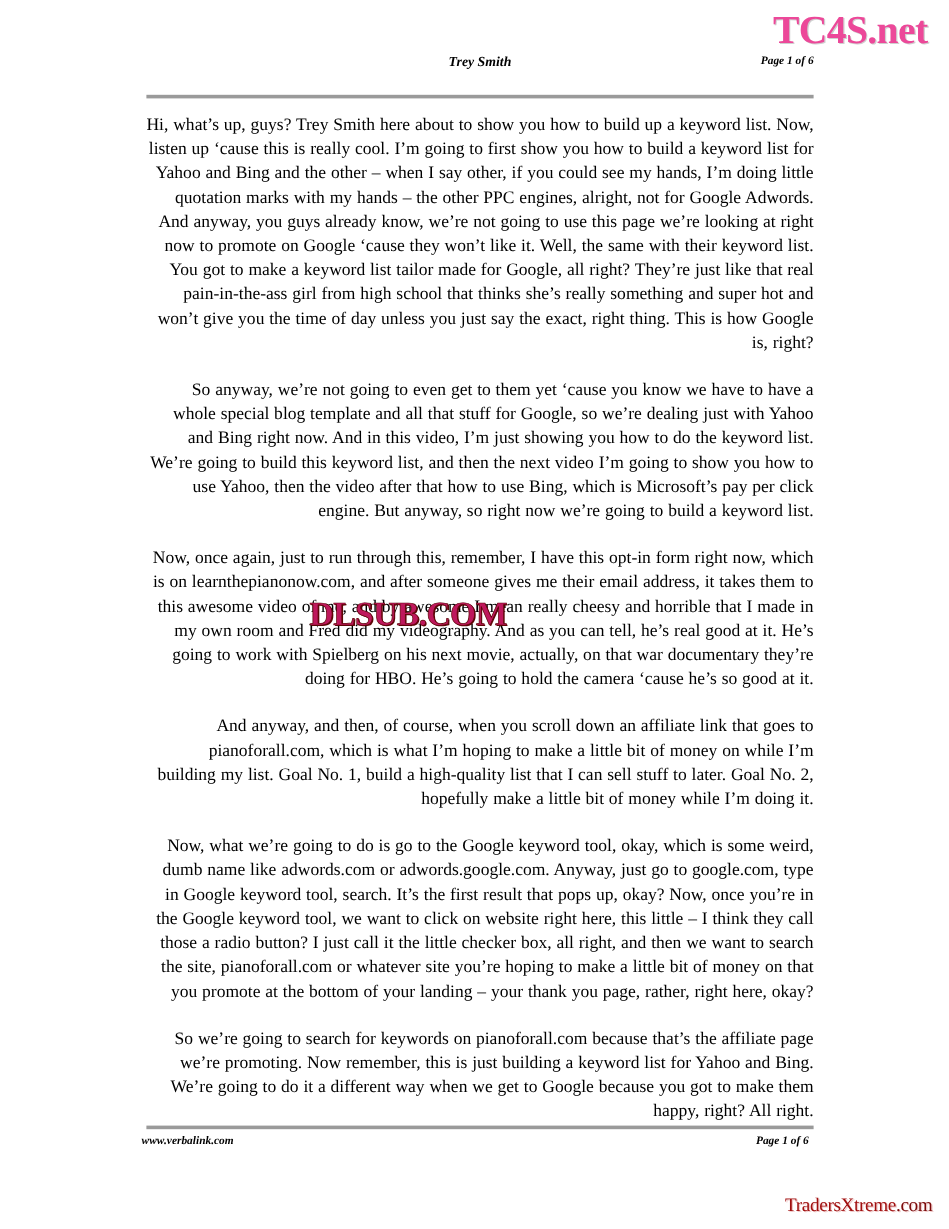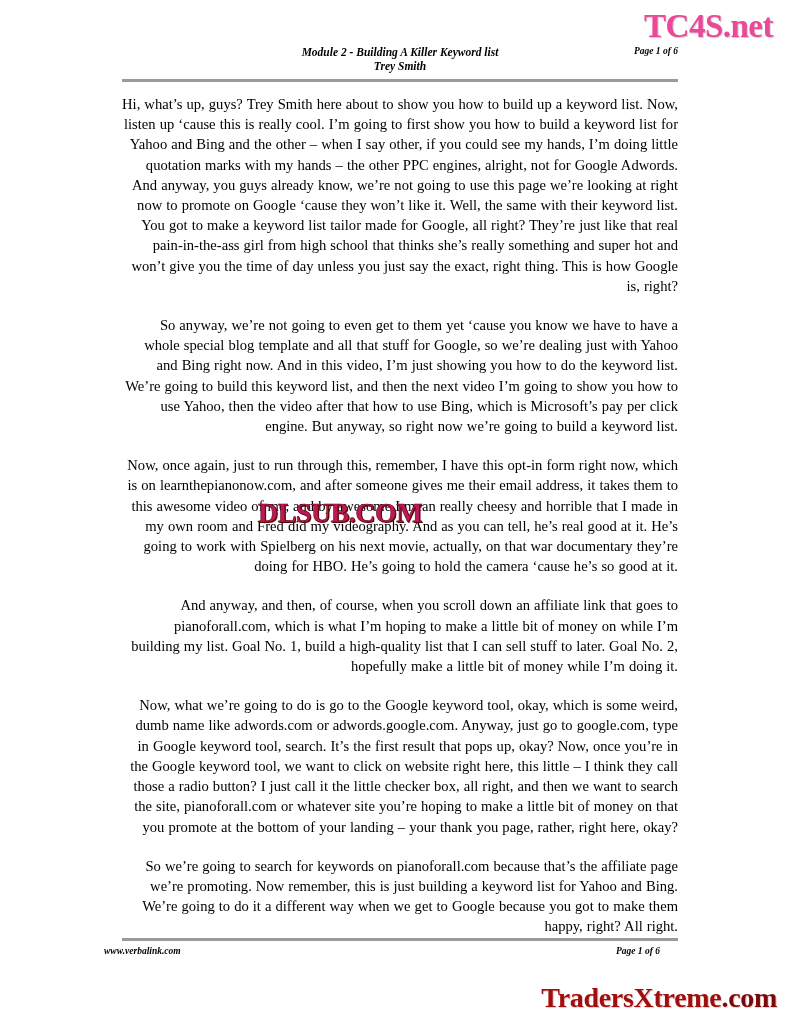--- a/index.html
+++ b/index.html
@@ -107,21 +107,21 @@
   .rule-bottom {
     position: absolute;
     left: 122px;
     top: 938px;
     width: 556px;
     height: 3px;
     background: #9a9a9a;
   }
   .footer {
     position: absolute;
-    left: 104px;
+    left: 118px;
     top: 946px;
     width: 556px;
     height: 16px;
   }
   .footer-left {
     position: absolute;
     left: 0;
     top: 0;
     font-family: "Liberation Serif", serif;
     font-weight: bold;
@@ -137,41 +137,40 @@
     font-style: italic;
     font-size: 9.5px;
   }
 
   
   .traders-logo {
     position: absolute;
     right: 14px;
     bottom: 10px;
     font-family: "Liberation Serif", serif;
-    font-weight: bold;
-    font-size: 28px;
+    font-weight: normal;
+    font-size: 16px;
     letter-spacing: -0.3px;
     color: #a00f0f;
     text-shadow: 1px 1px 0 #f0c9c9;
     white-space: nowrap;
   }
   .traders-logo .dotcom {
     color: #7a0a0a;
   }
 </style>
 </head>
 <body>
 
 <div class="page">
 
   <div class="tc4s-logo">TC4S.net</div>
 
   <div class="header">
     <div class="header-center">
-      <div>Module 2 - Building A Killer Keyword list</div>
       <div>Trey Smith</div>
     </div>
     <div class="header-right">Page 1 of 6</div>
   </div>
 
   <div class="rule-top"></div>
 
   <div class="content">
     <p class="para">Hi, what’s up, guys?  Trey Smith here about to show you how to build up a keyword list.  Now, listen up ‘cause this is really cool.  I’m going to first show you how to build a keyword list for Yahoo and Bing and the other – when I say other, if you could see my hands, I’m doing little quotation marks with my hands – the other PPC engines, alright, not for Google Adwords.  And anyway, you guys already know, we’re not going to use this page we’re looking at right now to promote on Google ‘cause they won’t like it.  Well, the same with their keyword list.  You got to make a keyword list tailor made for Google, all right?  They’re just like that real pain-in-the-ass girl from high school that thinks she’s really something and super hot and won’t give you the time of day unless you just say the exact, right thing.  This is how Google is, right?</p>
     <p class="para">So anyway, we’re not going to even get to them yet ‘cause you know we have to have a whole special blog template and all that stuff for Google, so we’re dealing just with Yahoo and Bing right now.  And in this video, I’m just showing you how to do the keyword list.  We’re going to build this keyword list, and then the next video I’m going to show you how to use Yahoo, then the video after that how to use Bing, which is Microsoft’s pay per click engine.  But anyway, so right now we’re going to build a keyword list.</p>

